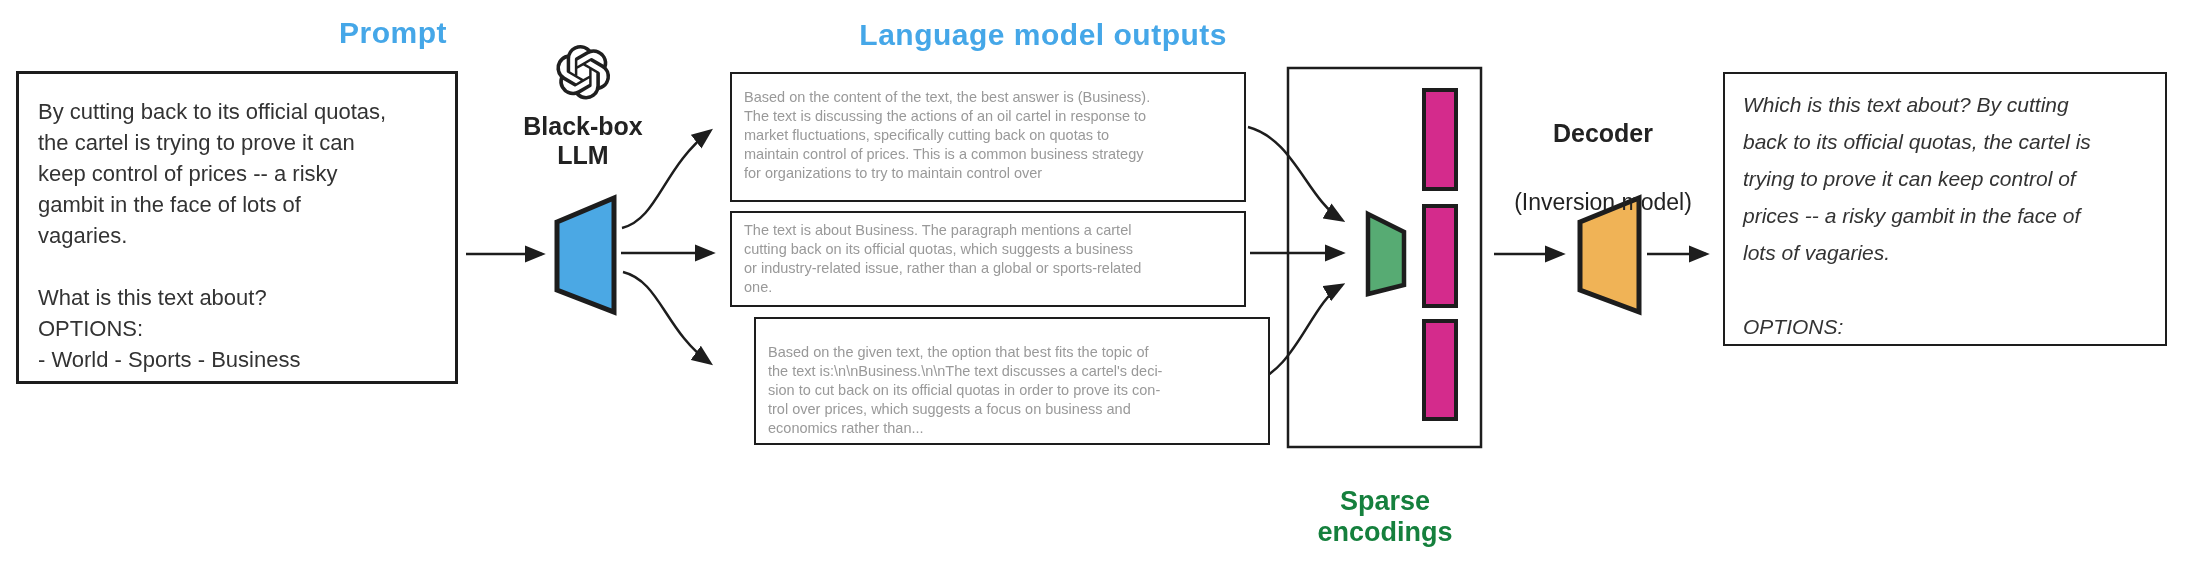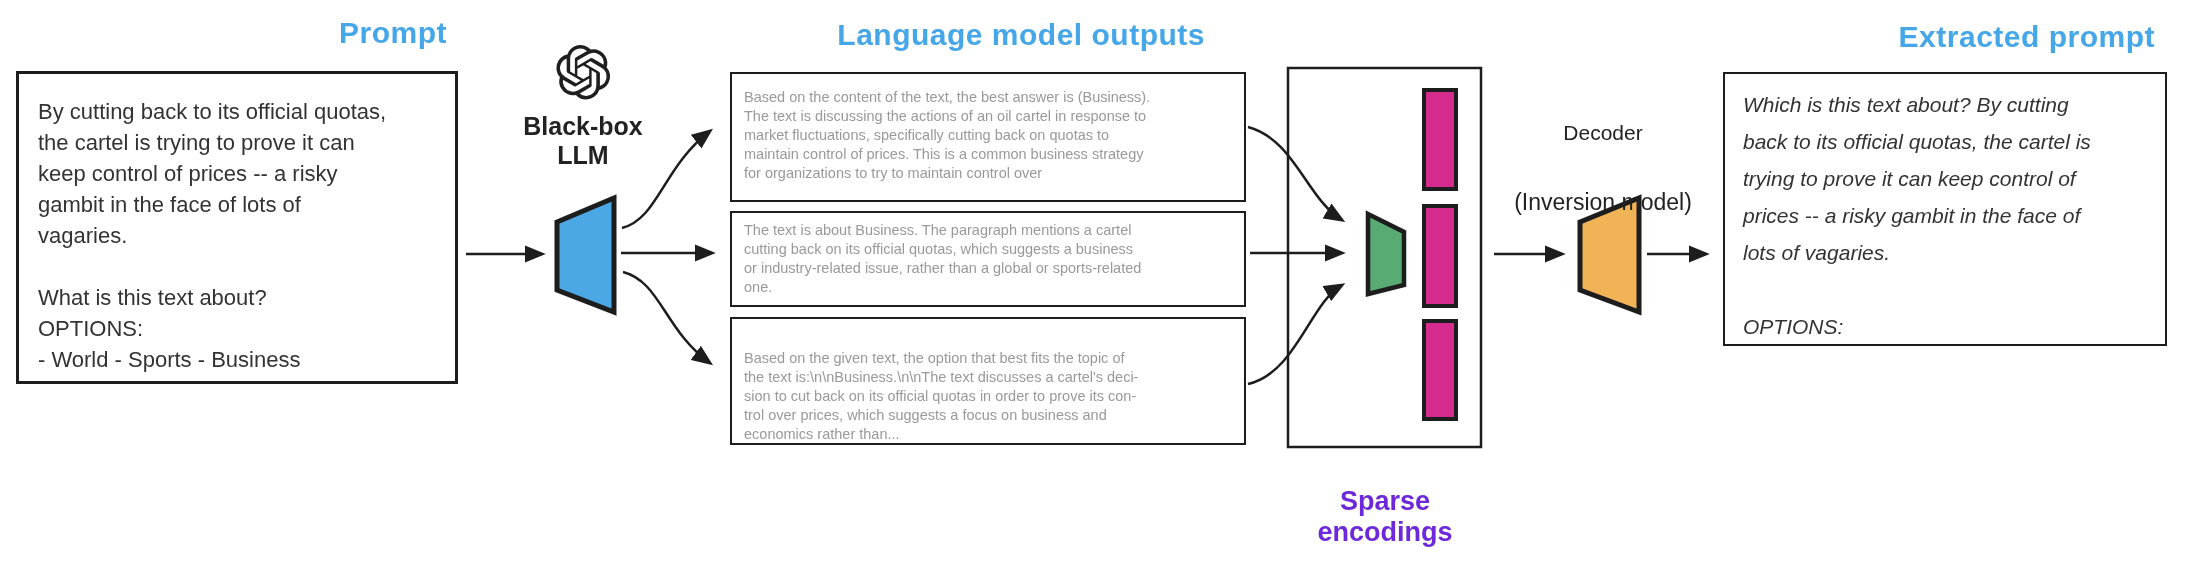--- a/index.html
+++ b/index.html
@@ -42,33 +42,33 @@
     background:#ffffff;
     border:2px solid var(--line-black,#1d1d1d);
     color:var(--box-text-gray,#999999);
     font-size:14.5px;line-height:19px;
     padding:11px 12px;
     white-space:pre-line;
     overflow:hidden;
   }
   #out-box-1{top:72px;height:130px;padding-top:14px;}
   #out-box-2{top:211px;height:96px;padding-top:8px;}
-  #out-box-3{top:317px;height:128px;padding-top:30px;}
+  #out-box-3{top:317px;height:128px;padding-top:24px;margin-left:24px;}
   .node-label{
     position:absolute;z-index:1;
     width:220px;text-align:center;
     color:#222222;
     white-space:pre-line;
   }
   #llm-label{left:473px;top:112px;font-weight:bold;font-size:25px;line-height:29px;}
   #decoder-label{left:1493px;top:101px;}
-  #decoder-label .l1{font-weight:normal;font-size:21px;line-height:28px;}
+  #decoder-label .l1{font-weight:bold;font-size:25px;line-height:28px;}
   #decoder-label .l2{font-size:23px;line-height:27px;margin-top:24px;}
   #sparse-label{left:1275px;top:468px;}
-  #sparse-label .l1{font-weight:bold;font-size:27px;line-height:31px;color:#6d28d9;}
+  #sparse-label .l1{font-weight:bold;font-size:27px;line-height:31px;color:#15803d;}
 </style>
 </head>
 <body>
 
 <div class="diagram">
 
   <svg class="layer" width="2190" height="564" viewBox="0 0 2190 564">
     <defs>
       <marker id="ah" markerWidth="8.5" markerHeight="7" refX="7" refY="3.5" orient="auto">
         <polygon points="0,0 8.5,3.5 0,7" fill="#1d1d1d"></polygon>
@@ -100,22 +100,21 @@
     <rect x="1424" y="321" width="32" height="98" style="fill:var(--encoding-pink,#D42B8C)" stroke="#1d1d1d" stroke-width="4"></rect>
 
     <path d="M1494,254 L1562,254" stroke="#1d1d1d" stroke-width="2.5" fill="none" marker-end="url(#ah)"></path>
 
     <polygon points="1580,222 1639,198 1639,312 1580,290" style="fill:var(--decoder-orange,#F0B356)" stroke="#1d1d1d" stroke-width="5"></polygon>
 
     <path d="M1647,254 L1706,254" stroke="#1d1d1d" stroke-width="2.5" fill="none" marker-end="url(#ah)"></path>
   </svg>
 
   <div class="heading" style="left:27px;top:16px;">Prompt</div>
-  <div class="heading" style="left:785px;top:18px;">Language model outputs</div>
-  <div class="heading" style="left:1735px;top:20px;">Extracted prompt</div>
+  <div class="heading" style="left:807px;top:18px;">Language model outputs</div>
 
   <div class="textbox" id="prompt-box">By cutting back to its official quotas,
 the cartel is trying to prove it can
 keep control of prices -- a risky
 gambit in the face of lots of
 vagaries.
 
 What is this text about?
 OPTIONS:
 - World - Sports - Business</div>

